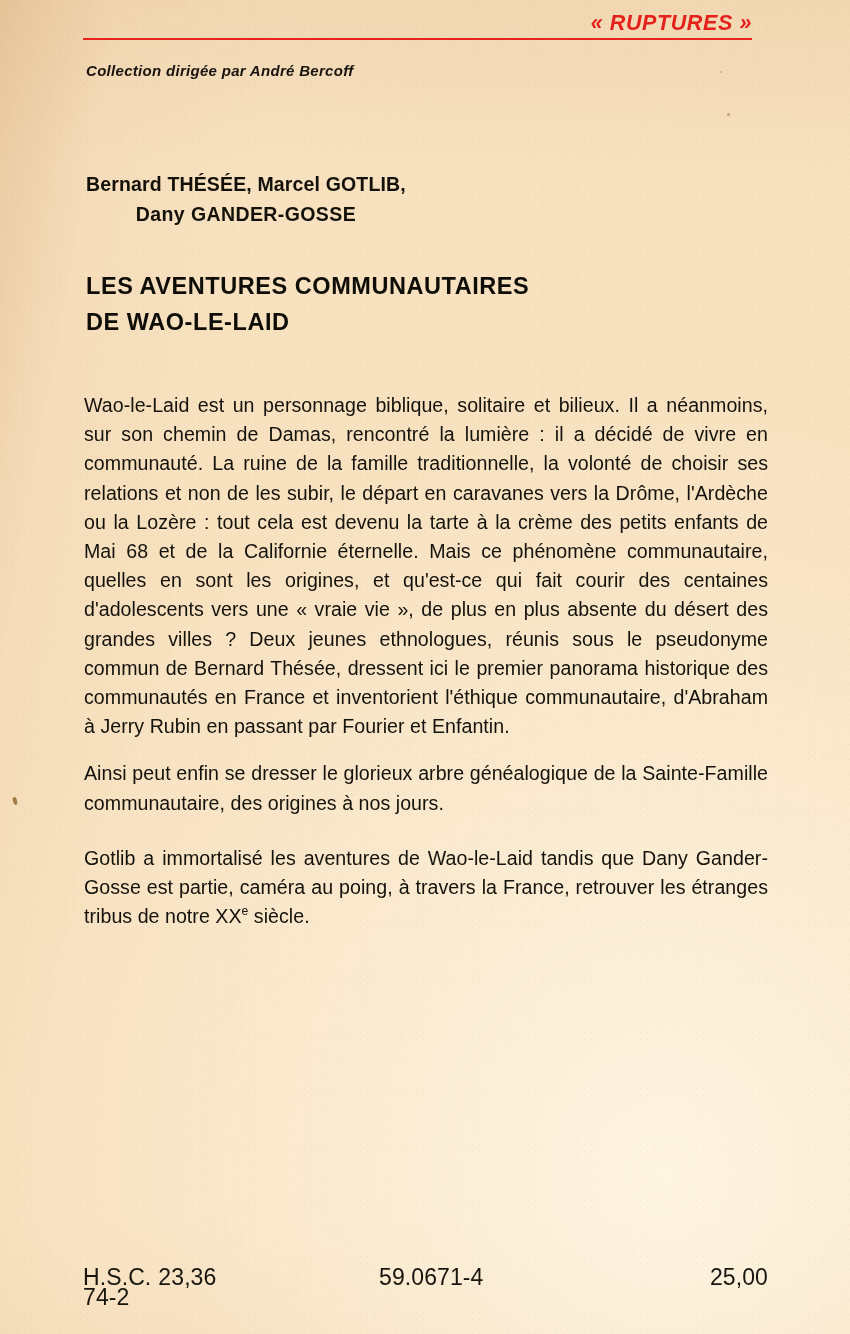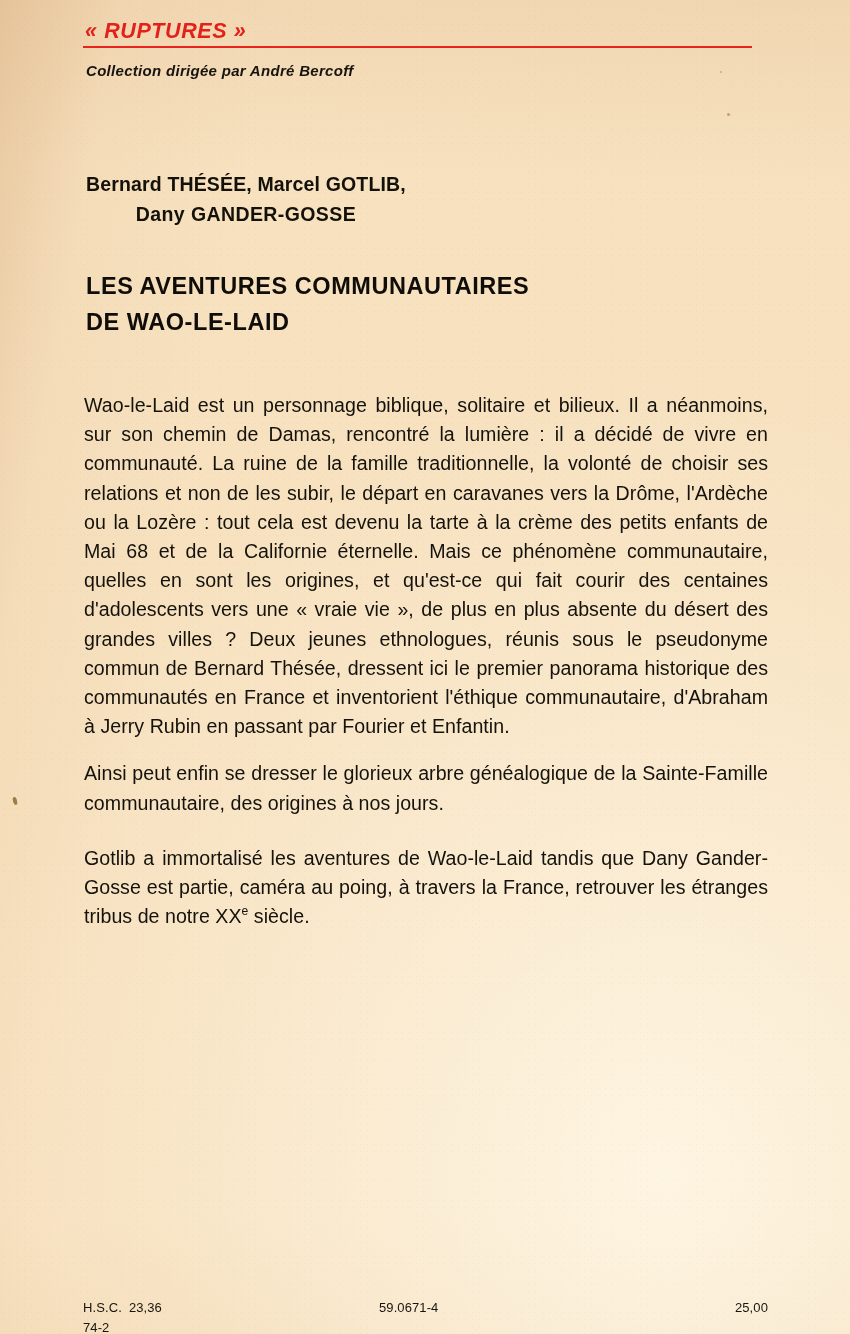--- a/index.html
+++ b/index.html
@@ -47,22 +47,23 @@
     left: 83px;
     top: 0;
     width: 685px;
     height: 100%;
   }
 
   
   .series-line {
     position: absolute;
     left: 0;
-    top: 20px;
+    top: 12px;
     width: 669px;
+    text-align: right;
   }
   .series-name {
     font-style: italic;
     font-weight: 700;
     font-size: 21.5px;
     letter-spacing: 0.6px;
     color: #e3201a;
     line-height: 1.05;
     white-space: nowrap;
     padding-left: 2px;
@@ -137,24 +138,23 @@
     vertical-align: super;
     line-height: 0;
   }
 
   
   .footer {
     position: absolute;
     left: 0;
     top: 1264px;
     width: 685px;
-    font-size: 13px;
+    font-size: 23px;
     color: #18150f;
     letter-spacing: 0.1px;
-    margin-top: 36px;
   }
   .footer-row {
     position: relative;
     height: 26px;
   }
   .f-left {
     position: absolute;
     left: 0;
     top: 0;
     white-space: nowrap;

